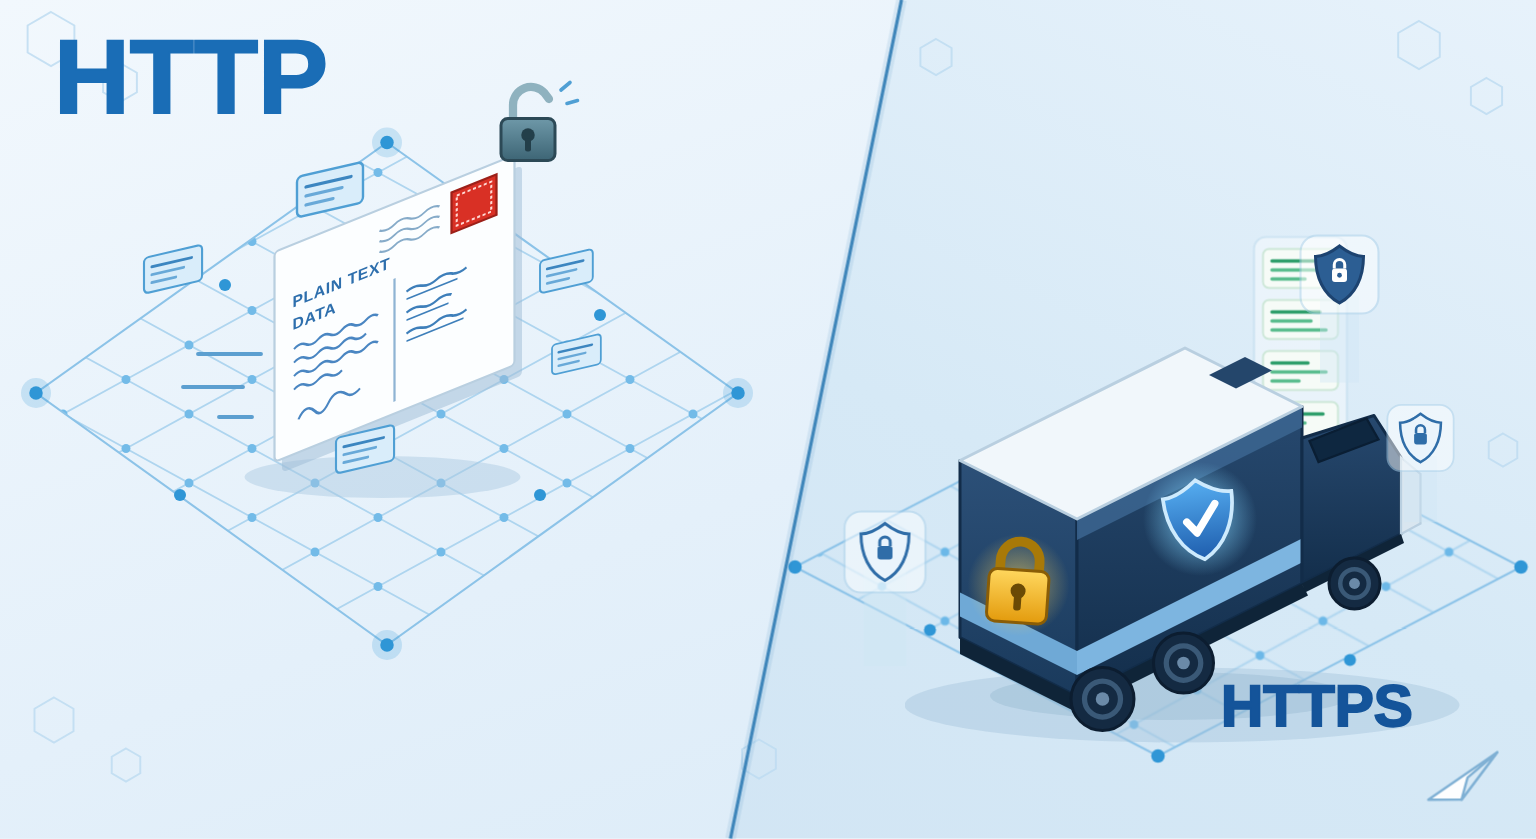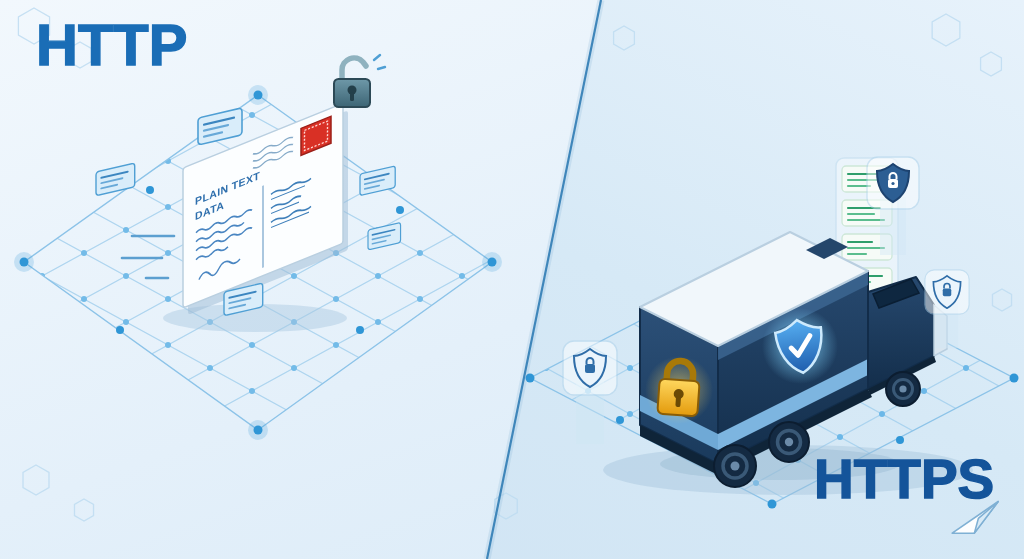--- a/index.html
+++ b/index.html
@@ -8,22 +8,22 @@
   .stage { position:relative; width:1024px; height:559px; overflow:hidden; }
   .bg-left  { position:absolute; inset:0;
               background:linear-gradient(160deg,#f2f8fd 0%,#e4f0fa 55%,#d9eaf7 100%);
               clip-path:polygon(0 0,601px 0,487px 559px,0 559px); }
   .bg-right { position:absolute; inset:0;
               background:linear-gradient(205deg,#e7f2fb 0%,#d6e9f6 45%,#cfe3f3 100%);
               clip-path:polygon(601px 0,1024px 0,1024px 559px,487px 559px); }
   svg.scene { position:absolute; inset:0; }
   .title { position:absolute; font-weight:bold; line-height:1; letter-spacing:0;
            -webkit-text-stroke:1.4px currentColor; }
-  .title-http  { left:36px;  top:16px;  font-size:58px; color:#1a6db6; }
-  .title-https { left:814px; top:452px; font-size:55px; color:#14549a; }
+  .title-http  { left:36px;  top:16px;  font-size:70px; color:#1a6db6; }
+  .title-https { left:814px; top:452px; font-size:39px; color:#14549a; }
   svg text { font-family:"Liberation Sans", sans-serif; }
 </style>
 </head>
 <body>
 
 <div class="stage">
   <div class="bg-left"></div>
   <div class="bg-right"></div>
 
   <svg class="scene" width="1024" height="559" viewBox="0 0 1024 559">

